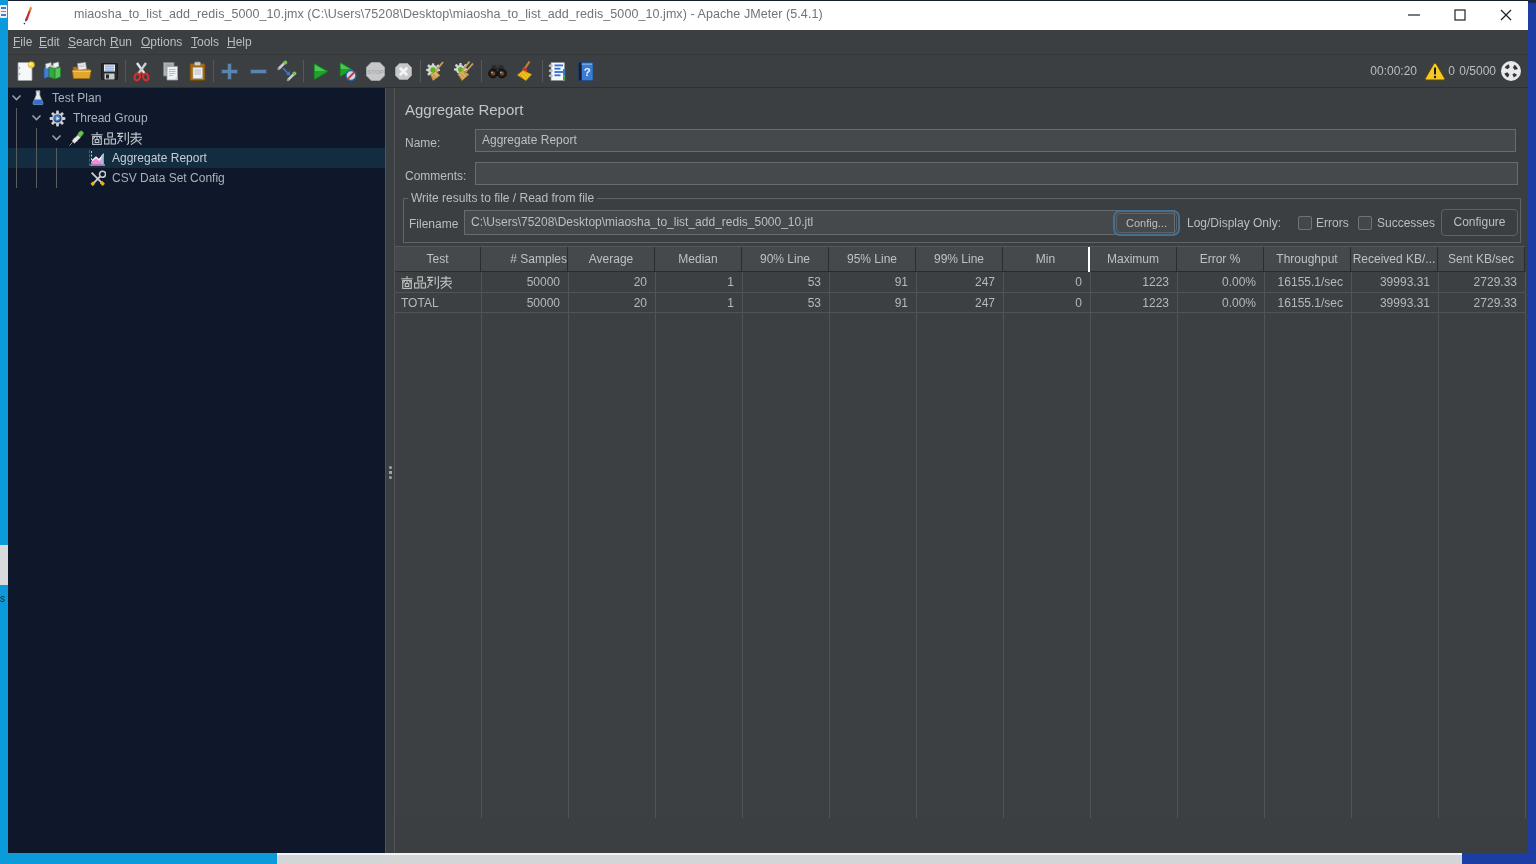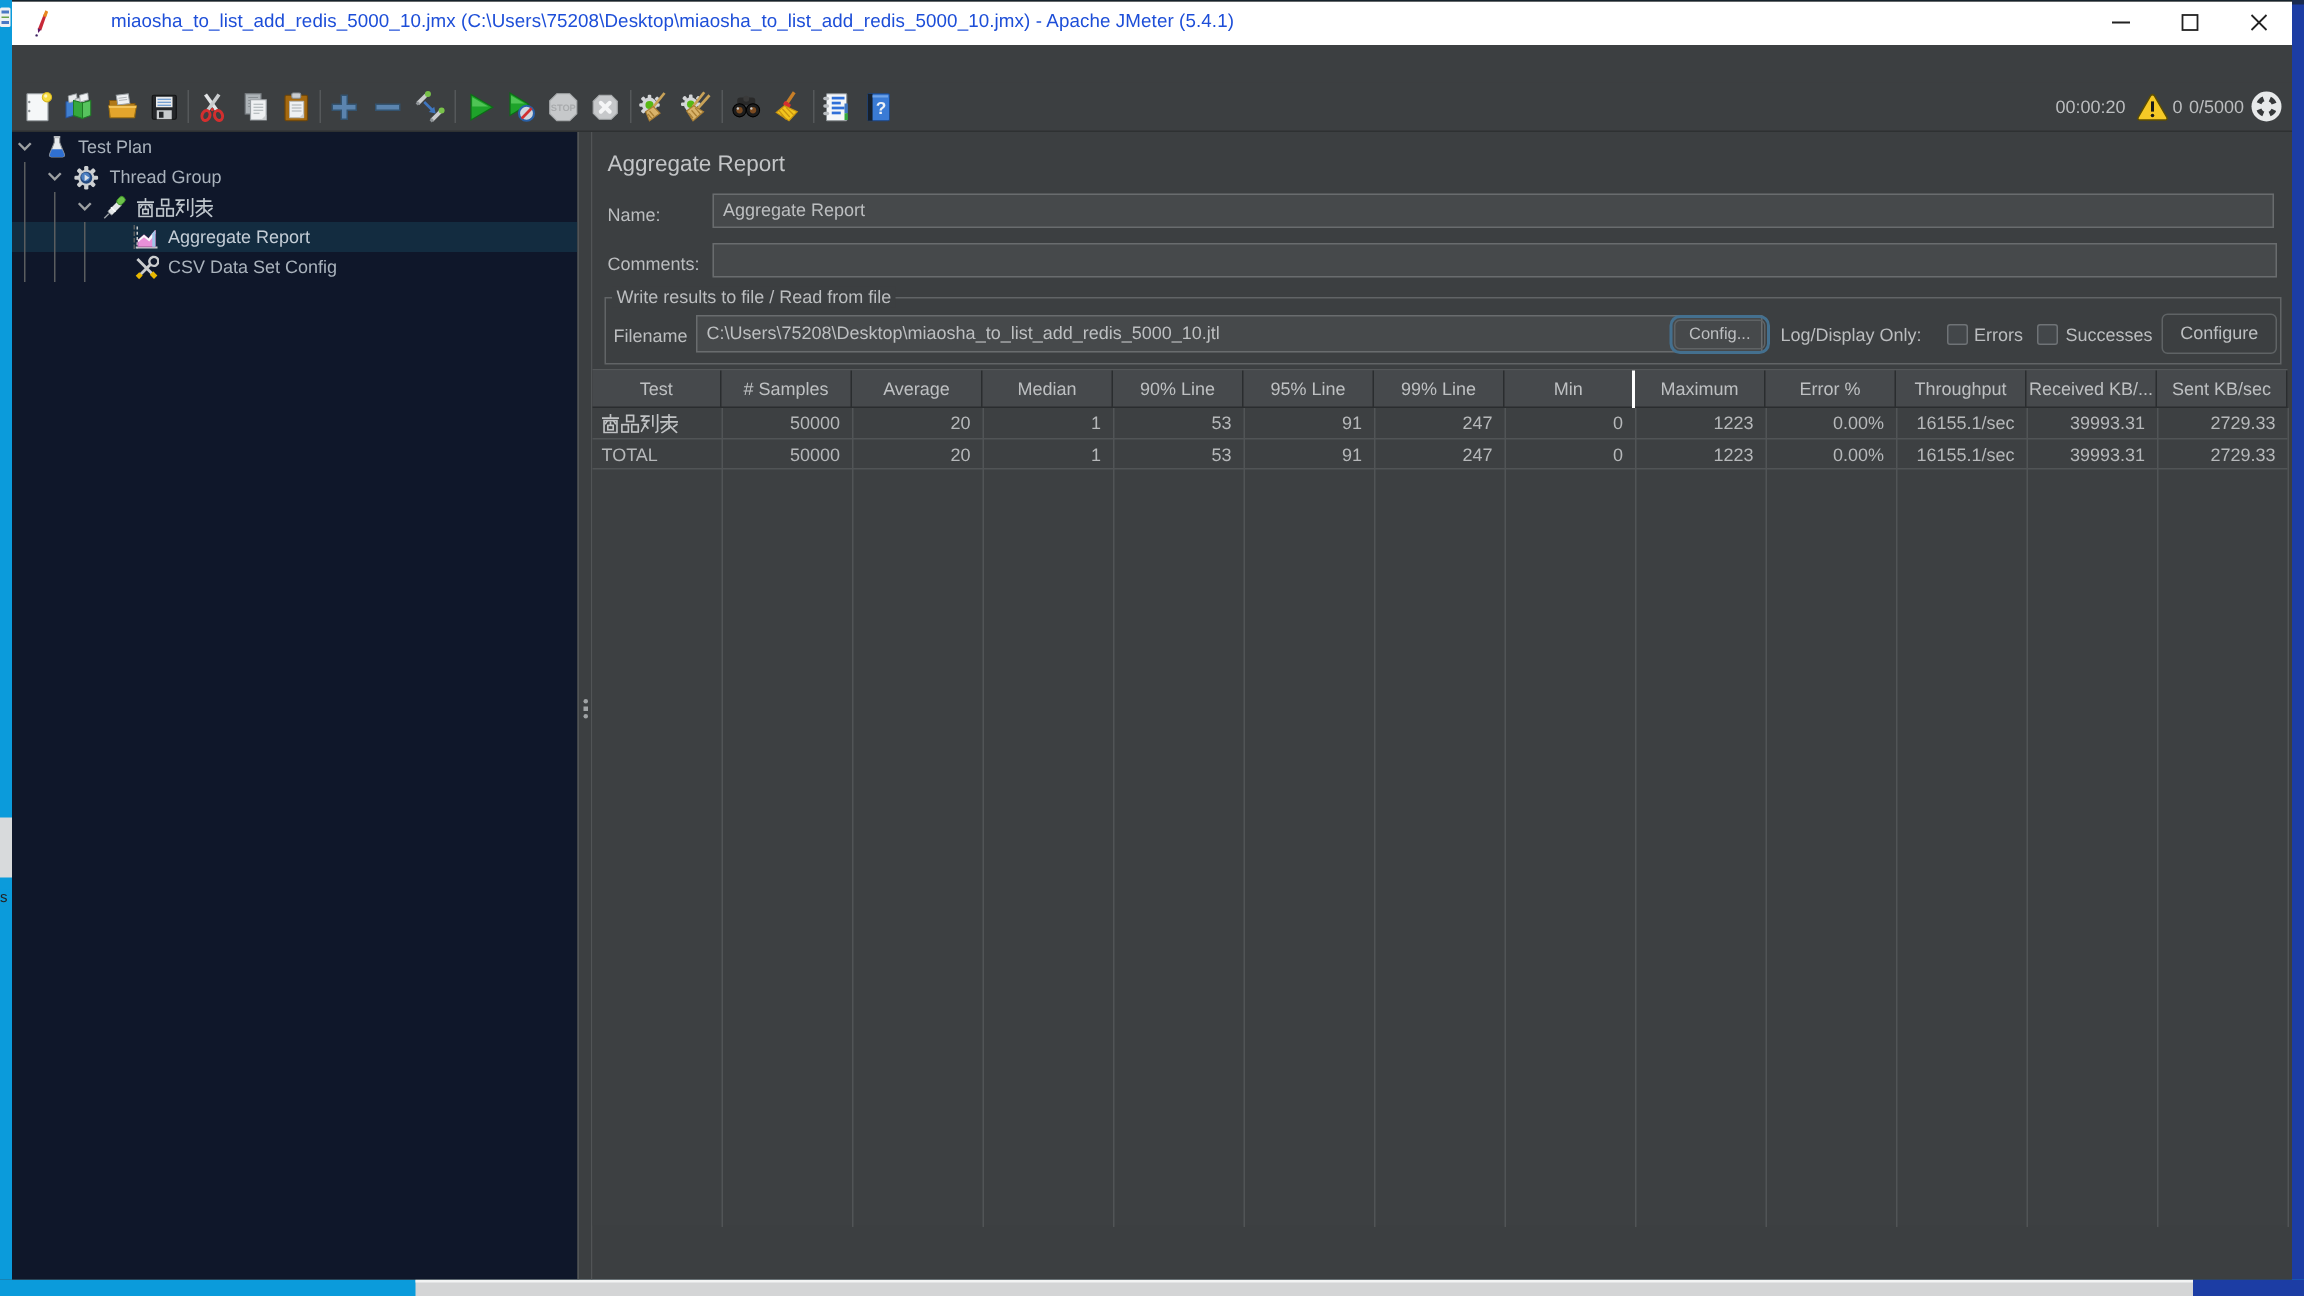--- a/index.html
+++ b/index.html
@@ -34,34 +34,43 @@
 
 <div class="abs" id="win" style="left:8px;top:1px;width:1520px;height:852px;background:#3c3f41;overflow:hidden;">
 
   <div class="abs" style="left:0;top:0;width:1520px;height:29px;background:#ffffff;">
     <svg class="abs" style="left:11px;top:4px;" width="16" height="20" viewBox="0 0 16 20">
       <path d="M6.2 14.5 L10.2 4.5 L12 5.2 L8.5 15.3 Z" fill="#c82838"></path>
       <path d="M9.6 5.8 L11.3 1.8 L13.1 2.8 L11.8 6.4 Z" fill="#e88820"></path>
       <path d="M6.2 13.8 L8.3 14.9 L6.4 17 Z" fill="#5a1a6a"></path>
       <circle cx="5.4" cy="18.6" r="0.8" fill="#3a2060"></circle>
     </svg>
-    <div class="abs" style="left:29px;top:6px;font-size:12.5px;letter-spacing:0.07px;color:#1d4ed8;padding-left:37px;">miaosha_to_list_add_redis_5000_10.jmx (C:\Users\75208\Desktop\miaosha_to_list_add_redis_5000_10.jmx) - Apache JMeter (5.4.1)</div>
+    <div class="abs" style="left:29px;top:6px;font-size:12.5px;letter-spacing:0.07px;color:#737373;padding-left:37px;">miaosha_to_list_add_redis_5000_10.jmx (C:\Users\75208\Desktop\miaosha_to_list_add_redis_5000_10.jmx) - Apache JMeter (5.4.1)</div>
 
     <svg class="abs" style="left:1398px;top:0;" width="16" height="28">
         <line x1="2" y1="14" x2="14" y2="14" stroke="#222" stroke-width="1.2"></line>
       </svg>
     <svg class="abs" style="left:1444px;top:0;" width="16" height="28">
         <rect x="3" y="9" width="10" height="10" fill="none" stroke="#222" stroke-width="1.2"></rect>
       </svg>
     <svg class="abs" style="left:1490px;top:0;" width="16" height="28">
         <line x1="3" y1="9" x2="13" y2="19" stroke="#222" stroke-width="1.2"></line>
         <line x1="13" y1="9" x2="3" y2="19" stroke="#222" stroke-width="1.2"></line>
       </svg>
   </div>
 
+  <div class="abs" style="left:0;top:29px;width:1520px;height:25px;background:#3c3f41;border-bottom:1px solid #353839;">
+    <div class="txt abs" style="left:5px;top:5px;"><u>F</u>ile</div>
+    <div class="txt abs" style="left:31px;top:5px;"><u>E</u>dit</div>
+    <div class="txt abs" style="left:60px;top:5px;"><u>S</u>earch</div>
+    <div class="txt abs" style="left:102px;top:5px;"><u>R</u>un</div>
+    <div class="txt abs" style="left:133px;top:5px;"><u>O</u>ptions</div>
+    <div class="txt abs" style="left:183px;top:5px;"><u>T</u>ools</div>
+    <div class="txt abs" style="left:219px;top:5px;"><u>H</u>elp</div>
+  </div>
 
   <div class="abs" id="toolbar" style="left:0;top:54px;width:1520px;height:33px;background:#3c3f41;border-bottom:1px solid #2e3132;">
 
     <div class="abs" style="left:117px;top:5px;width:1px;height:22px;background:#55585a;"></div>
     <div class="abs" style="left:205px;top:5px;width:1px;height:22px;background:#55585a;"></div>
     <div class="abs" style="left:295px;top:5px;width:1px;height:22px;background:#55585a;"></div>
     <div class="abs" style="left:412px;top:5px;width:1px;height:22px;background:#55585a;"></div>
     <div class="abs" style="left:473px;top:5px;width:1px;height:22px;background:#55585a;"></div>
     <div class="abs" style="left:534px;top:5px;width:1px;height:22px;background:#55585a;"></div>
 
@@ -341,21 +350,21 @@
     <div class="cb" style="left:903px;top:128px;"></div>
     <div class="abs txt" style="left:921px;top:128px;">Errors</div>
     <div class="cb" style="left:963px;top:128px;"></div>
     <div class="abs txt" style="left:982px;top:128px;">Successes</div>
     <div class="btn" style="left:1046px;top:121px;width:77px;height:27px;line-height:25px;">Configure</div>
 
     <div class="abs" id="tbl" style="left:0;top:158px;width:1130px;height:571px;background:#3d4042;border-top:1px solid #55585a;">
 
       <div class="abs" id="thead" style="left:0;top:0;width:1130px;height:25px;background:#46494c;border-bottom:1px solid #2a2d2f;"></div>
         <div class="abs" style="left:0px;top:0;width:86px;height:25px;border-right:1px solid #2a2d2f;color:#bec0c2;font-size:12px;text-align:center;line-height:25px;">Test</div>
-        <div class="abs" style="left:86px;top:0;width:87px;height:25px;border-right:1px solid #2a2d2f;color:#bec0c2;font-size:12px;text-align:center;line-height:25px;"># Samples</div>
+        <div class="abs" style="left:86px;top:0;width:87px;height:25px;border-right:1px solid #2a2d2f;color:#bec0c2;font-size:12px;text-align:right;line-height:25px;"># Samples</div>
         <div class="abs" style="left:173px;top:0;width:87px;height:25px;border-right:1px solid #2a2d2f;color:#bec0c2;font-size:12px;text-align:center;line-height:25px;">Average</div>
         <div class="abs" style="left:260px;top:0;width:87px;height:25px;border-right:1px solid #2a2d2f;color:#bec0c2;font-size:12px;text-align:center;line-height:25px;">Median</div>
         <div class="abs" style="left:347px;top:0;width:87px;height:25px;border-right:1px solid #2a2d2f;color:#bec0c2;font-size:12px;text-align:center;line-height:25px;">90% Line</div>
         <div class="abs" style="left:434px;top:0;width:87px;height:25px;border-right:1px solid #2a2d2f;color:#bec0c2;font-size:12px;text-align:center;line-height:25px;">95% Line</div>
         <div class="abs" style="left:521px;top:0;width:87px;height:25px;border-right:1px solid #2a2d2f;color:#bec0c2;font-size:12px;text-align:center;line-height:25px;">99% Line</div>
         <div class="abs" style="left:608px;top:0;width:87px;height:25px;border-right:2px solid #ffffff;color:#bec0c2;font-size:12px;text-align:center;line-height:25px;">Min</div>
         <div class="abs" style="left:695px;top:0;width:87px;height:25px;border-right:1px solid #2a2d2f;color:#bec0c2;font-size:12px;text-align:center;line-height:25px;">Maximum</div>
         <div class="abs" style="left:782px;top:0;width:87px;height:25px;border-right:1px solid #2a2d2f;color:#bec0c2;font-size:12px;text-align:center;line-height:25px;">Error %</div>
         <div class="abs" style="left:869px;top:0;width:87px;height:25px;border-right:1px solid #2a2d2f;color:#bec0c2;font-size:12px;text-align:center;line-height:25px;">Throughput</div>
         <div class="abs" style="left:956px;top:0;width:87px;height:25px;border-right:1px solid #2a2d2f;color:#bec0c2;font-size:12px;text-align:center;line-height:25px;">Received KB/...</div>

